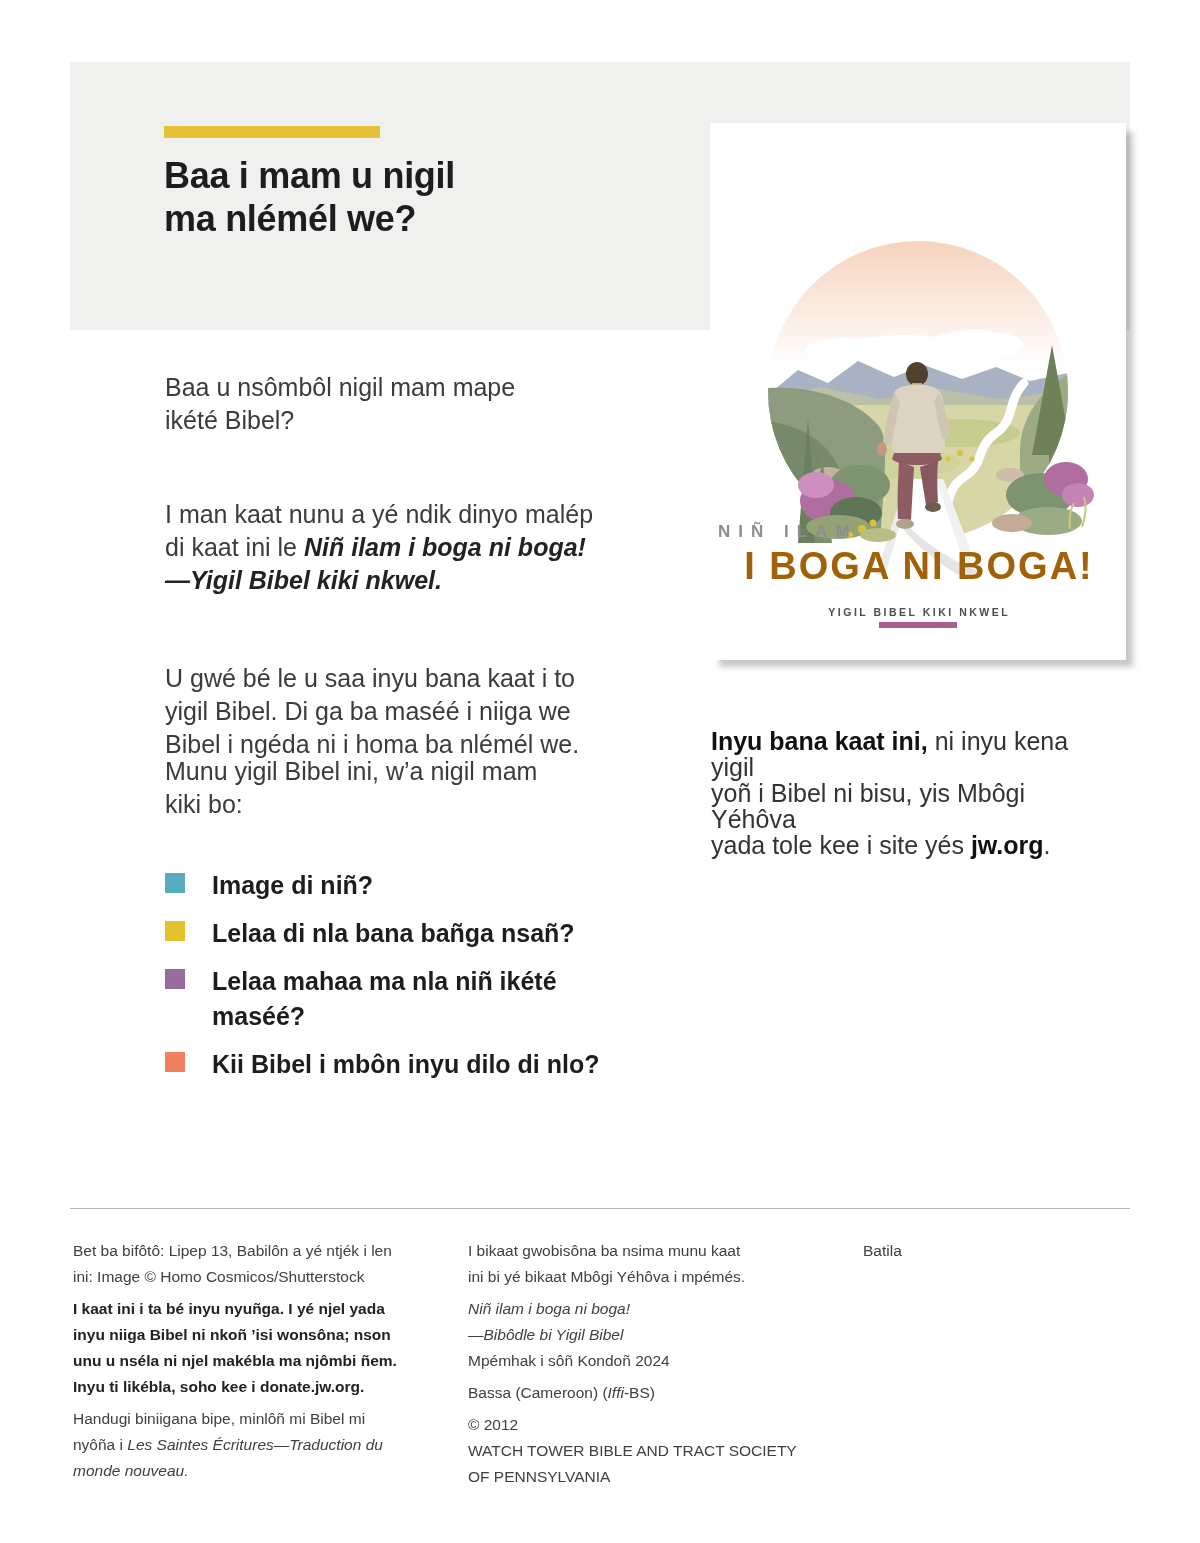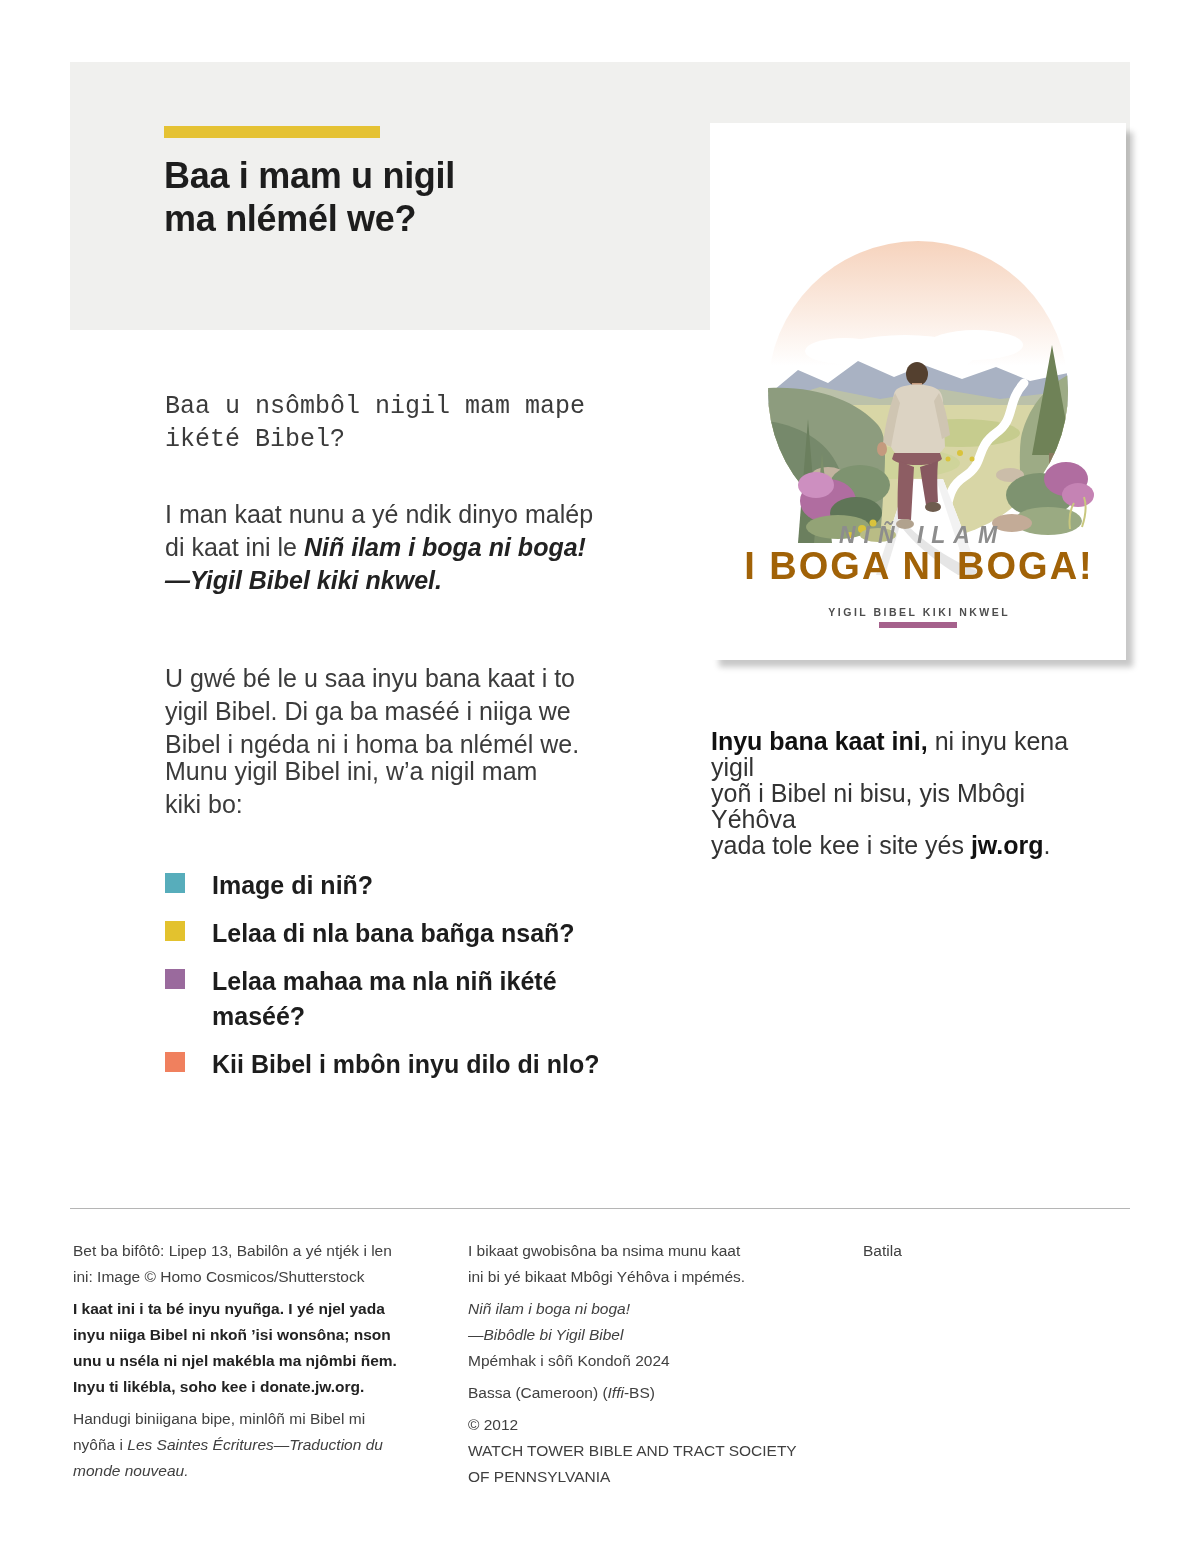--- a/index.html
+++ b/index.html
@@ -10,33 +10,33 @@
   .gray-band{position:absolute;left:70px;top:62px;width:1060px;height:268px;}
   .accent-bar{position:absolute;left:164px;top:126px;width:216px;height:12px;}
   .page-title{
     position:absolute;left:164px;top:154px;width:420px;margin:0;
     font-size:36px;line-height:43px;font-weight:bold;color:#1d1d1d;
     white-space:pre-line;letter-spacing:-0.3px;
   }
   .para{position:absolute;left:165px;width:490px;margin:0;
     font-size:25px;line-height:33px;color:#3b3b3b;white-space:pre-line;}
   .para .emph{font-weight:bold;font-style:italic;color:#222;}
-  .p1{top:390px;font-family:Liberation Mono, monospace;} .p2{top:498px;} .p3{top:618px;margin-top:44px;} .p4{top:755px;}
+  .p1{top:371px;} .p2{top:498px;} .p3{top:618px;margin-top:44px;} .p4{top:755px;}
   .bullet-list{position:absolute;left:165px;top:868px;width:460px;}
   .bullet-item{display:flex;margin-bottom:13px;}
   .bullet-square{width:20px;height:20px;margin:5px 27px 0 0;flex-shrink:0;}
   .bullet-text{font-size:25px;line-height:35px;font-weight:bold;color:#1d1d1d;white-space:pre-line;}
   
   .cover-card{
     position:absolute;left:710px;top:123px;width:416px;height:537px;background:#ffffff;
     box-shadow:8px 8px 6px -1px rgba(0,0,0,0.22);
   }
   .cover-illustration{position:absolute;left:0;top:0;}
-  .cover-line1{position:absolute;left:0;top:399px;width:100%;text-align:center;
-    font-size:23px;font-weight:600;letter-spacing:8px;color:#8d8d8d;text-indent:8px;font-style:italic;}
+  .cover-line1{position:absolute;left:0;top:399px;width:100%;
+    font-size:17px;font-weight:600;letter-spacing:8px;color:#8d8d8d;text-indent:8px;}
   .cover-line2{position:absolute;left:0;top:422px;width:100%;text-align:center;
     font-size:38px;font-weight:bold;letter-spacing:2px;color:#a16207;text-indent:2px;}
   .cover-sub{position:absolute;left:0;top:483px;width:100%;text-align:center;
     font-size:10.5px;font-weight:bold;letter-spacing:2.5px;color:#4d4d4d;text-indent:2.5px;}
   .cover-bar{position:absolute;left:50%;top:499px;width:78px;height:6px;transform:translateX(-50%);}
   
   .caption{position:absolute;left:711px;top:703px;width:405px;
     font-size:25px;line-height:26px;color:#333;white-space:pre-line;}
   .caption b{color:#111;}
   

